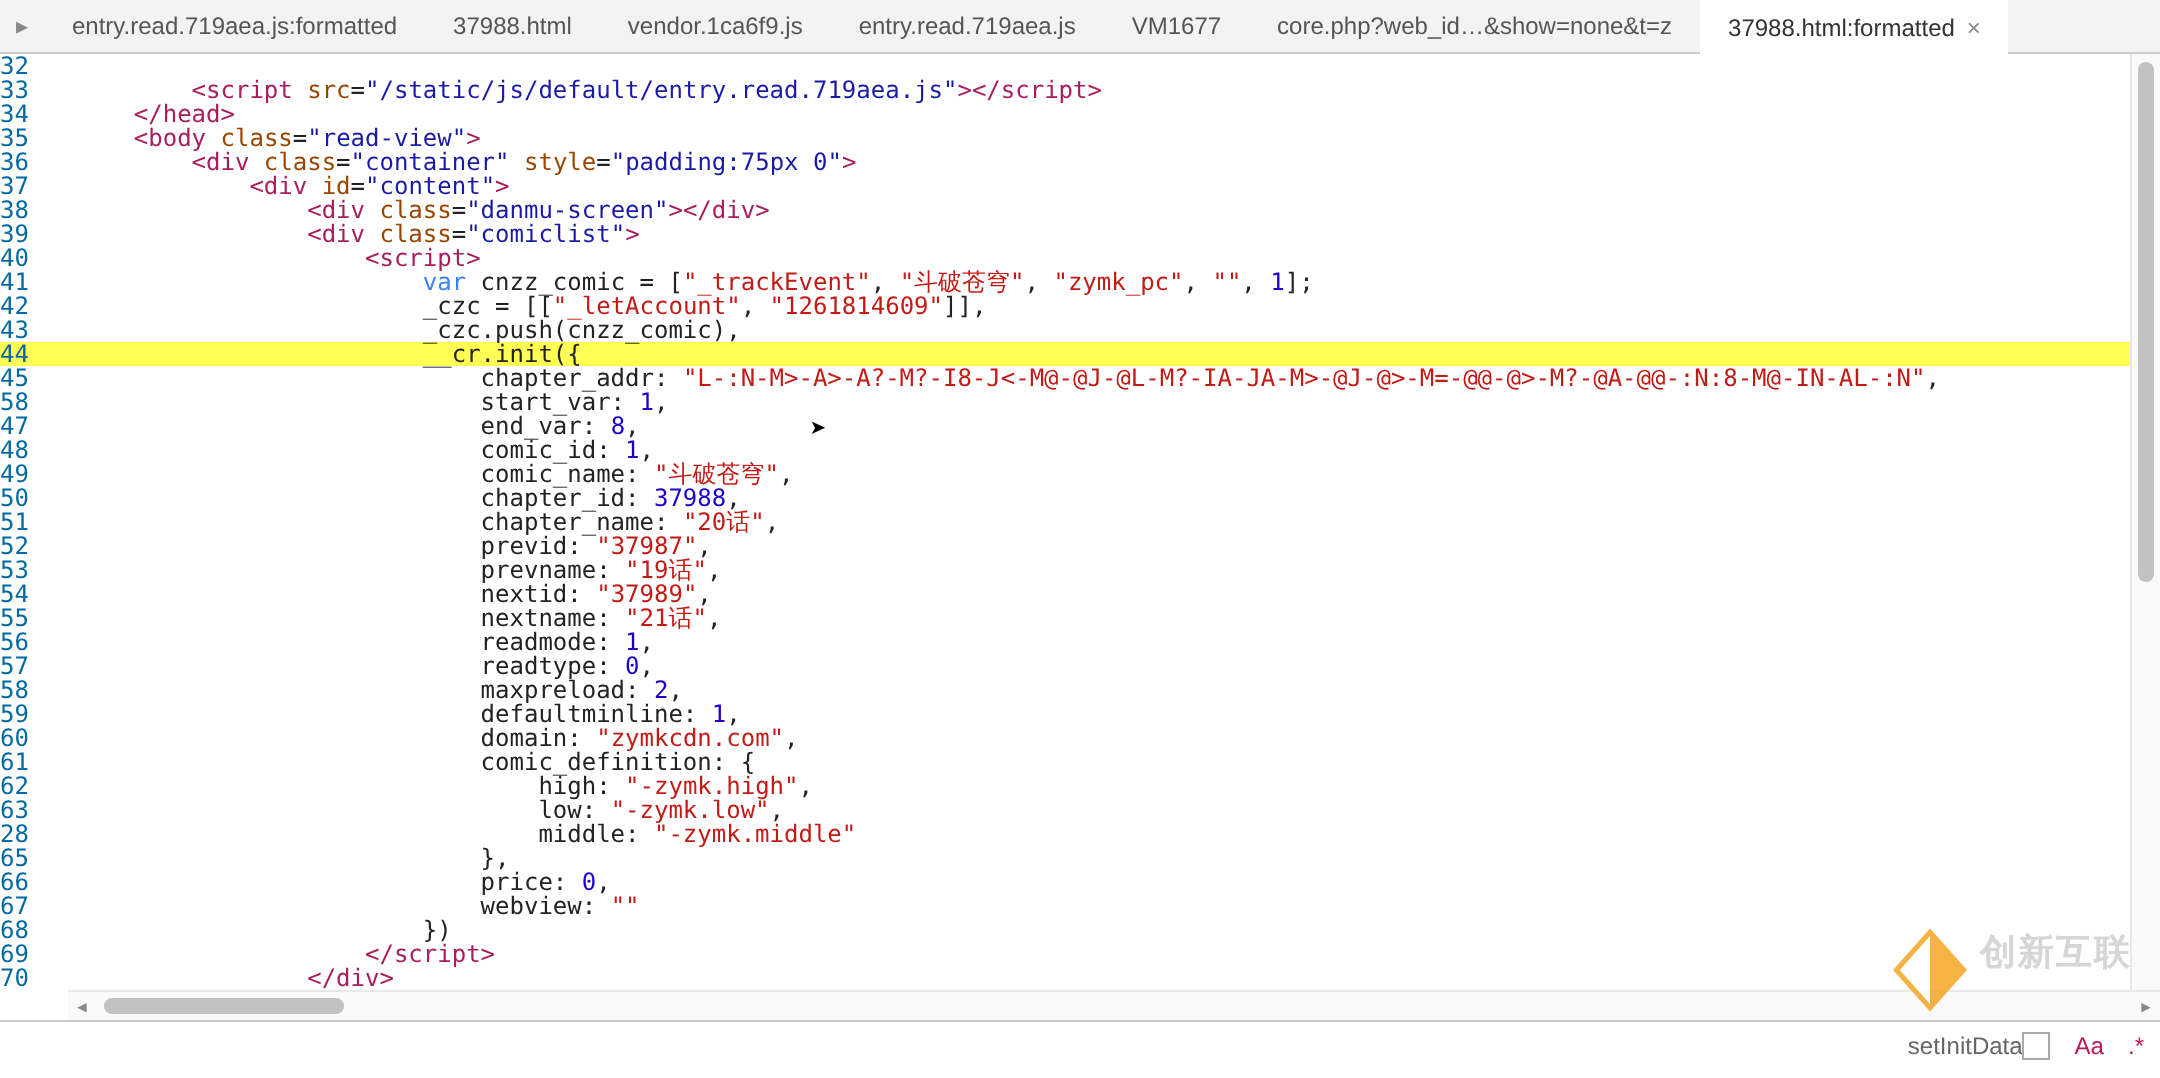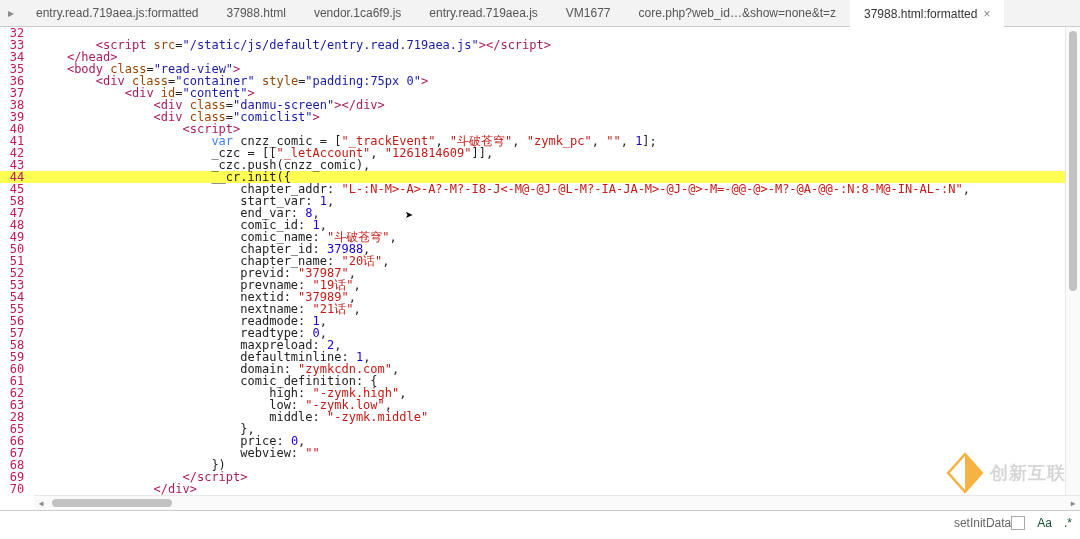--- a/index.html
+++ b/index.html
@@ -4,39 +4,39 @@
 <style>
   html,body{margin:0;padding:0;width:1080px;height:539px;font-family:Consolas,Menlo,monospace;font-size:12px;background:#fff;color:#222;overflow:hidden}
   .tabs{display:flex;align-items:center;height:26px;border-bottom:1px solid #ccc;background:#f3f3f3;font-family:"Segoe UI",Arial,sans-serif;font-size:12px;color:#555}
   .tab-toggle{width:22px;text-align:center;color:#888}
   .tab{padding:16px 14px;line-height:26px;cursor:default;white-space:nowrap}
   .tab.active{background:#fff;border-top:2px solid #701a75;color:#333;position:relative}
   .tab .close{margin-left:6px;color:#888}
   .editor{position:relative;height:483px;overflow:hidden}
   .code-scroll{position:absolute;left:0;right:0;top:0;bottom:14px;overflow:hidden}
   .line{display:flex;line-height:12px;height:12px;white-space:pre}
-  .gutter{width:34px;text-align:center;color:#be185d;padding-right:4px;user-select:none}
+  .gutter{width:34px;text-align:left;color:#0369a1;padding-right:4px;user-select:none}
   .code{flex:1}
   .hl{background:#ffff54}
   .tok-tag{color:#a71d5d}
   .tok-attr{color:#994500}
   .tok-val{color:#1a1aa6}
   .tok-str{color:#c41a16}
   .tok-num{color:#1c00cf}
   .tok-kw{color:#3b82f6}
   .scroll-h{position:absolute;left:34px;right:0;bottom:0;height:14px;background:#fafafa;border-top:1px solid #e8e8e8;display:flex;align-items:center}
   .scroll-h .thumb{height:8px;background:#c2c2c2;border-radius:4px;width:120px;margin-left:4px}
   .scroll-h .arrow{width:14px;text-align:center;color:#888}
   .scroll-v{position:absolute;right:0;top:0;bottom:14px;width:14px;background:#fafafa;border-left:1px solid #e8e8e8}
   .scroll-v .thumb{width:8px;background:#c2c2c2;border-radius:4px;height:260px;margin:4px auto 0}
   .statusbar{height:24px;border-top:1px solid #ccc;font-family:"Segoe UI",Arial,sans-serif;font-size:12px;color:#666;display:flex;align-items:center;padding:0 8px;justify-content:flex-end}
-  .status-right{display:flex;align-items:center;gap:12px;color:#14532d}
+  .status-right{display:flex;align-items:center;gap:12px;color:#be185d}
   .status-right .box{width:12px;height:12px;border:1px solid #aaa}
   .cursor{position:absolute;left:405px;top:180px;color:#000;font-size:14px;pointer-events:none}
-  .watermark{position:absolute;right:14px;bottom:16px;display:flex;align-items:center;gap:4px;opacity:.85;pointer-events:none}
+  .watermark{position:absolute;right:14px;bottom:4px;display:flex;align-items:flex-start;gap:4px;opacity:.85;pointer-events:none}
   .watermark svg{width:42px;height:42px}
   .watermark .wm-text{font-family:"Microsoft YaHei","Segoe UI",sans-serif;font-size:18px;font-weight:700;color:#d0d0d0;letter-spacing:1px}
 </style>
 </head>
 <body>
 
 <div class="tabs">
   <div class="tab-toggle">▸</div>
   <div class="tab">entry.read.719aea.js:formatted</div>
   <div class="tab">37988.html</div>

